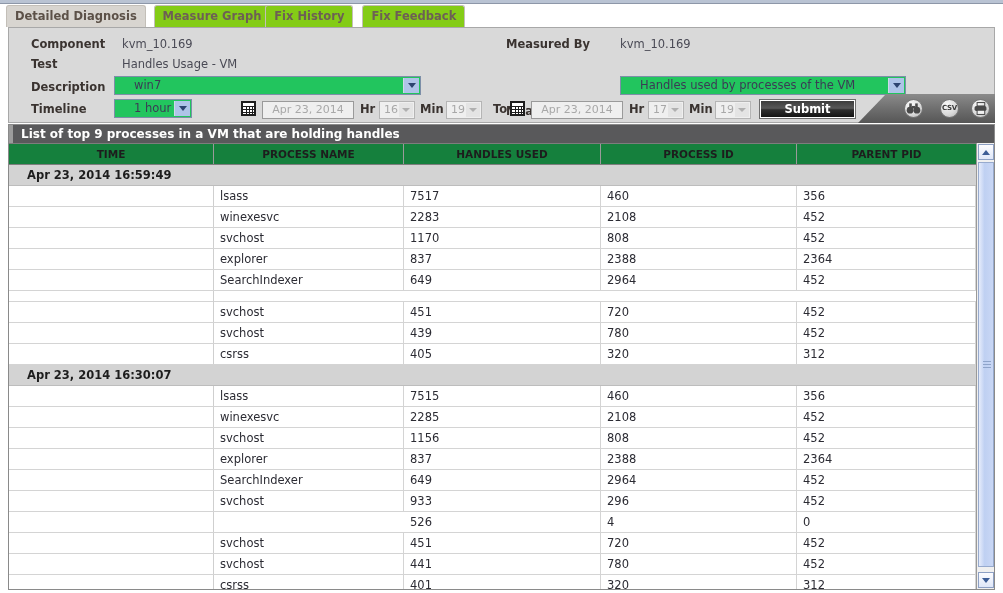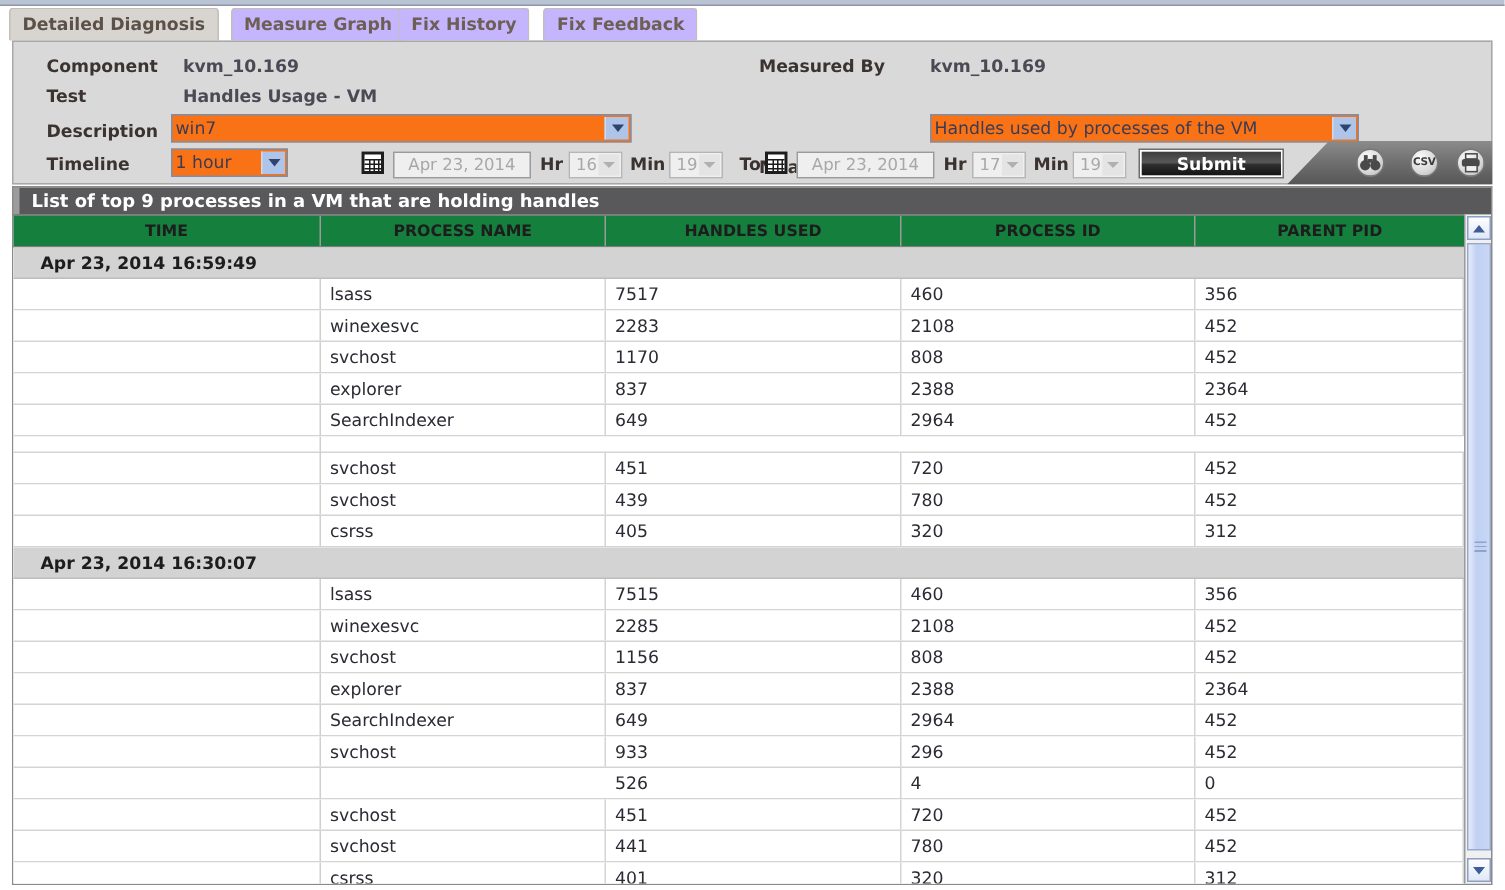--- a/index.html
+++ b/index.html
@@ -20,21 +20,21 @@
   }
 
   
   #tabbar {
     position: absolute; left: 0; top: 5px;
     width: 1003px; height: 22px;
     background: #ffffff;
   }
   .tab {
     position: absolute; top: 0; height: 22px;
-    background: #c4b5fd;
+    background: #84cc16;
     border: 1px solid #c3bfb8;
     border-bottom: none;
     border-radius: 3px 3px 0 0;
     font-size: 11.5px;
     font-weight: bold;
     color: #6d5f55;
     line-height: 21px;
     padding: 0 8px;
     white-space: nowrap;
     cursor: pointer;
@@ -52,33 +52,33 @@
     border: 1px solid #a8a8a8;
   }
   .flabel {
     position: absolute;
     font-size: 11.5px; font-weight: bold; color: #3a3330;
     line-height: 20px; white-space: nowrap;
   }
   .fvalue {
     position: absolute;
     font-size: 11.5px; color: #4a4a55;
-    line-height: 20px; white-space: nowrap; font-weight: bold;
+    line-height: 20px; white-space: nowrap;
   }
 
   
   .sel {
     position: absolute;
-    background: #f97316;
+    background: #22c55e;
     border: 1px solid #7d8fa8;
     height: 19px;
     font-size: 11.5px;
     color: #3b3b55;
     line-height: 17px;
-    padding-left: 2px;
+    padding-left: 19px;
     white-space: nowrap;
     overflow: hidden;
     cursor: pointer;
   }
   .sel .arrow {
     position: absolute; right: 1px; top: 1px;
     width: 16px; height: 15px;
     background: #aec4e8;
     border-left: 1px solid #cfd9e8;
   }

